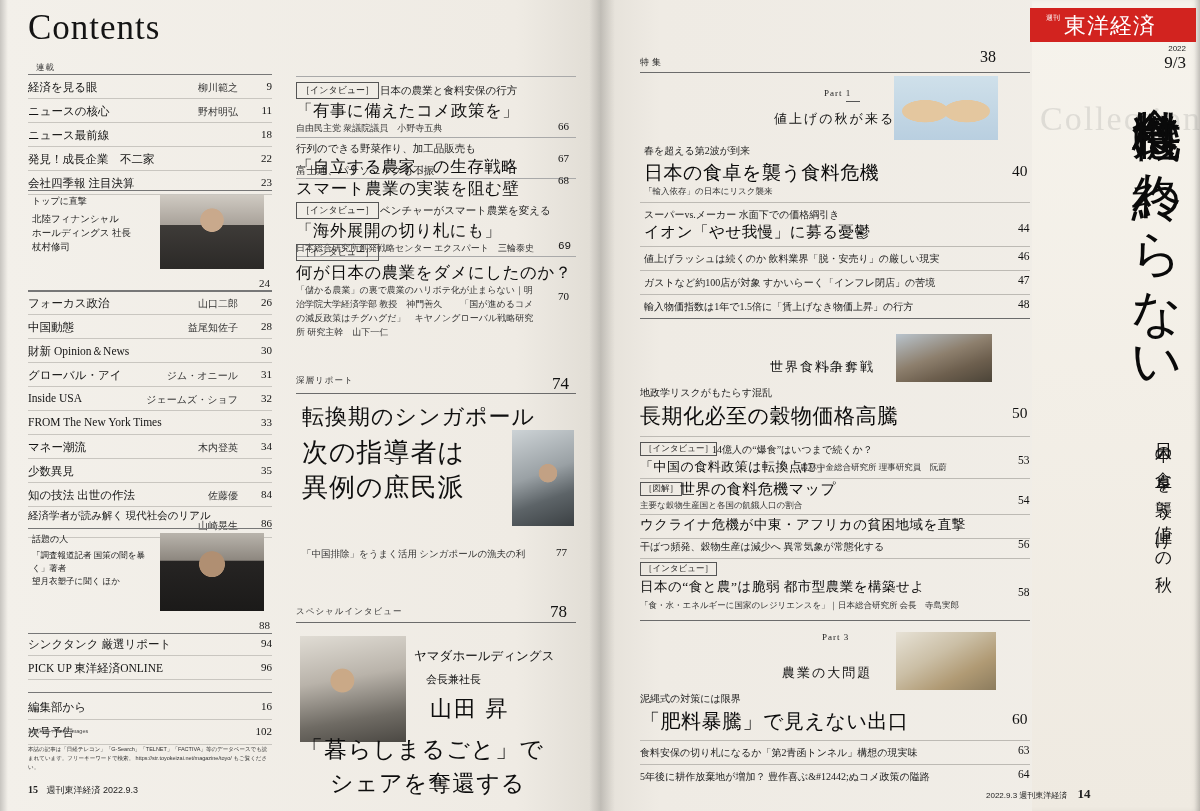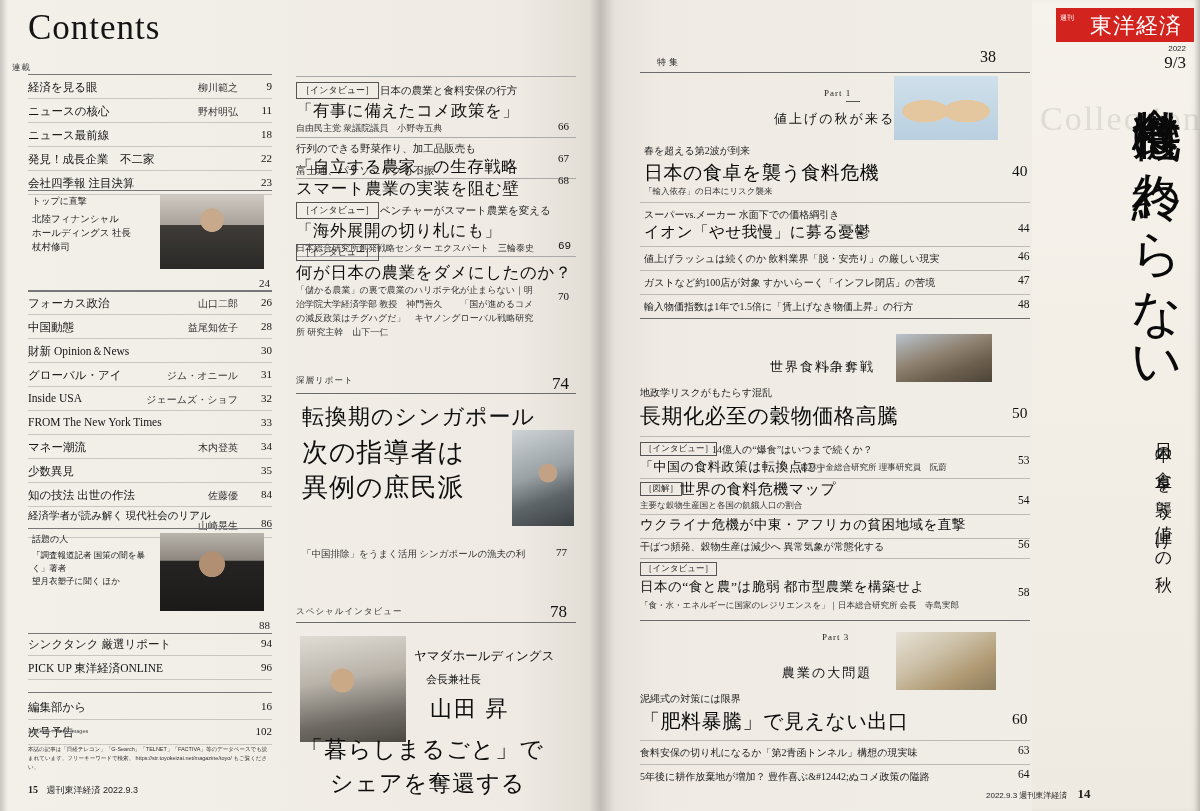--- a/index.html
+++ b/index.html
@@ -73,40 +73,40 @@
     font-family:"Liberation Sans", sans-serif;}
   .footl b{font-size:10px;font-family:"Liberation Serif",serif;}
   .fineprint{position:absolute;left:28px;top:745px;width:240px;font-size:5.5px;line-height:1.6;
     color:#333;font-family:"Liberation Sans", sans-serif;}
   .credit{position:absolute;left:28px;top:728px;font-size:5.5px;color:#444;
     font-family:"Liberation Sans", sans-serif;}
 
   
   .rp{position:absolute;left:0;top:0;width:600px;height:811px;}
   .feat-label{position:absolute;left:40px;top:56px;font-size:9px;letter-spacing:3px;color:#222;
-    font-family:"Liberation Sans", sans-serif;margin-left:17px;}
+    font-family:"Liberation Sans", sans-serif;}
   .feat-pg{position:absolute;left:380px;top:48px;font-size:16px;color:#111;}
   .partlbl{position:absolute;font-size:9px;letter-spacing:1px;color:#222;
     font-family:"Liberation Serif",serif;}
   .partttl{position:absolute;font-size:13px;color:#111;letter-spacing:2px;}
   .r-lead{position:absolute;font-size:10px;color:#222;}
   .r-head{position:absolute;font-size:19px;color:#0b0b0b;letter-spacing:.5px;}
   .r-head.sm{font-size:15.5px;}
   .r-sub{position:absolute;font-size:8.5px;color:#333;}
   .r-pg{position:absolute;font-size:11.5px;color:#111;}
   .r-pgbig{position:absolute;font-size:15.5px;color:#111;}
   .rbox{position:absolute;border:1px solid #555;font-size:8.5px;padding:0 3px;
     font-family:"Liberation Sans", sans-serif;}
   .dotline{position:absolute;height:1px;background:#bdbab4;}
 
   
   .cover{position:absolute;left:1032px;top:0;width:168px;height:811px;
     background:linear-gradient(180deg,#f6f3ec 0%,#efeae1 100%);
     box-shadow:-6px 0 10px -6px rgba(0,0,0,.25) inset;}
-  .logo{position:absolute;left:1056px;top:8px;width:138px;height:34px;background:#d2231f;}
+  .logo{position:absolute;left:1030px;top:8px;width:166px;height:34px;background:#d2231f;text-align:right;}
   .logo .jp{position:absolute;left:34px;top:3px;color:#fff;font-size:22px;letter-spacing:1px;}
   .logo .wk{position:absolute;left:4px;top:6px;color:#fff;font-size:7px;line-height:1.05;
     font-family:"Liberation Sans", sans-serif;width:26px;}
   .issue{position:absolute;left:1112px;top:44px;text-align:right;width:74px;}
   .issue .y{font-size:8px;color:#222;font-family:"Liberation Sans", sans-serif;}
   .issue .d{font-size:17px;color:#111;}
   .vtitle{position:absolute;right:18px;top:68px;
     writing-mode:vertical-rl;text-orientation:upright;
     font-size:50px;line-height:1.0;letter-spacing:2px;color:#0a0a0a;
     font-family:"Liberation Serif", serif;}
@@ -125,21 +125,21 @@
 </head>
 <body>
 
 <div class="page">
 
   <div class="leaf-left">
     <div class="edge"></div>
 
     <div class="contents-title">Contents</div>
 
-    <div class="secthead" style="left:12px;top:62px;">連載</div>
+    <div class="secthead" style="left:36px;top:62px;">連載</div>
 
     <div class="colA" style="top:74px;">
       <div class="toc-row">
         <div class="toc-t">経済を見る眼</div>
         <div class="toc-a">柳川範之</div>
         <div class="toc-p">9</div>
       </div>
       <div class="toc-row">
         <div class="toc-t">ニュースの核心</div>
         <div class="toc-a">野村明弘</div>

